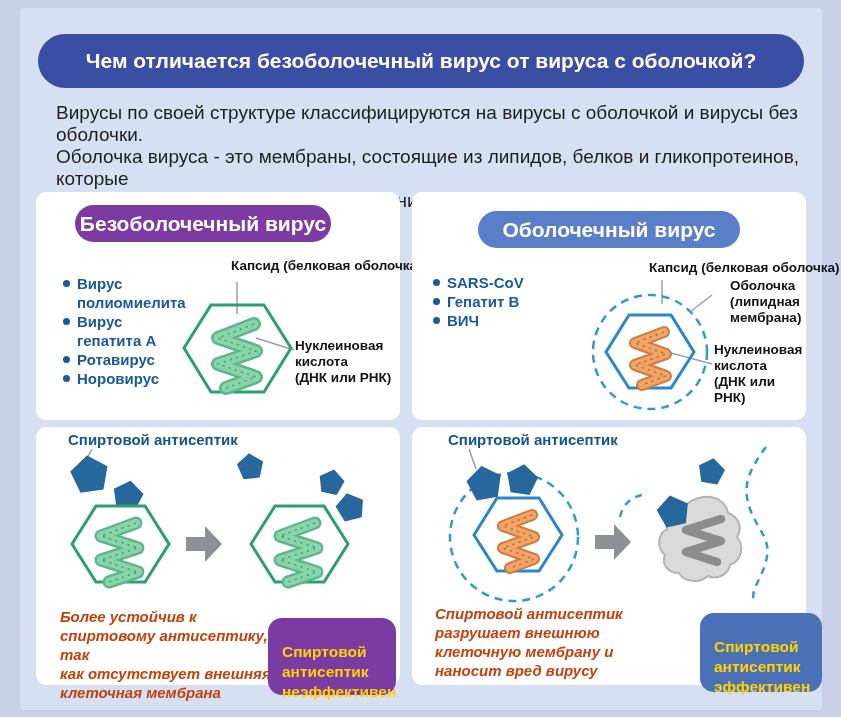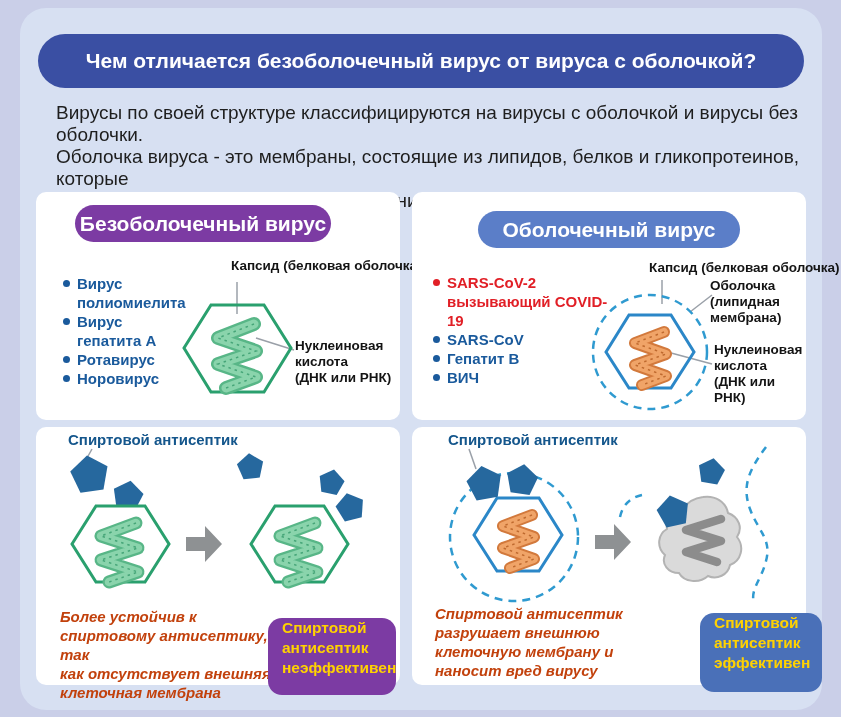--- a/index.html
+++ b/index.html
@@ -1,21 +1,21 @@
 <!DOCTYPE html>
 <html><head>
 <meta charset="utf-8">
 <style>
   html,body{margin:0;padding:0;}
   .poster{
     position:relative;width:841px;height:717px;background:#cacfe8;
     font-family:"Liberation Sans",sans-serif;overflow:hidden;
   }
   .main-card{position:absolute;left:20px;top:8px;width:802px;height:702px;
-    background:#d7e0f2;border-radius:26px;}
+    background:#d7e0f2;border-radius:4px;}
   .title-pill{position:absolute;left:18px;top:26px;width:766px;height:54px;
     background:#3a4fa3;border-radius:27px;color:#ffffff;font-weight:bold;
     font-size:21px;display:flex;align-items:center;justify-content:center;text-align:center;}
   .intro{position:absolute;left:36px;top:94px;width:756px;font-size:19px;
     color:#1e1e1e;line-height:22px;white-space:pre-line;}
   .panel{position:absolute;background:#ffffff;border-radius:10px;}
   .panel-tl{left:16px;top:184px;width:364px;height:228px;}
   .panel-tr{left:392px;top:184px;width:394px;height:228px;}
   .panel-bl{left:16px;top:419px;width:364px;height:258px;}
   .panel-br{left:392px;top:419px;width:394px;height:258px;}
@@ -32,21 +32,21 @@
     border-radius:50%;background:currentColor;}
   li.red-item{color:#e11f26;}
   .dlabel{position:absolute;font-weight:bold;font-size:13.5px;color:#141414;
     line-height:16px;white-space:pre-line;}
   .nowrap{white-space:nowrap;padding-left:37px;}
   .scene{position:absolute;left:0;top:0;}
   .antiseptic-label{position:absolute;font-weight:bold;font-size:15px;color:#14568c;white-space:nowrap;}
   .result-text{position:absolute;font-weight:bold;font-size:15px;line-height:19px;
     color:#c2410c;white-space:pre-line;font-style:italic;}
   .badge{position:absolute;border-radius:14px;color:#ffd200;font-weight:bold;
-    font-size:15.5px;line-height:20px;padding:0 8px 10px 14px;box-sizing:border-box;
+    font-size:15.5px;line-height:20px;padding:24px 8px 10px 14px;box-sizing:border-box;
     white-space:pre-line;}
   .badge-purple{background:#7c3ba3;left:232px;top:191px;width:128px;height:77px;}
   .badge-blue{background:#4a70b8;left:288px;top:186px;width:122px;height:79px;}
 </style>
 </head>
 <body>
 
 <div class="poster">
   <div class="main-card">
 
@@ -88,28 +88,26 @@
         <circle cx="238" cy="160" r="57" fill="none" stroke="#2f9ad0" stroke-width="2.5" stroke-dasharray="8,6"></circle>
         <g transform="translate(190,116)">
           <polygon points="4,44 27,7 69,7 92,44 69,80 27,80" fill="none" stroke="#2b87c8" stroke-width="3"></polygon>
           <polyline points="62,24 33,35 64,46 33,57 64,68 40,77" fill="none" stroke="#d2793c" stroke-width="12" stroke-linecap="round" stroke-linejoin="round"></polyline>
           <polyline points="62,24 33,35 64,46 33,57 64,68 40,77" fill="none" stroke="#f0a468" stroke-width="8" stroke-linecap="round" stroke-linejoin="round"></polyline>
           <polyline points="62,24 33,35 64,46 33,57 64,68 40,77" fill="none" stroke="#bf6a2f" stroke-width="1.5" stroke-dasharray="2.5,4"></polyline>
         </g>
       </svg>
       <div class="pill pill-blue">Оболочечный вирус</div>
       <ul class="virus-list vl-right">
-        <li class="red-item">SARS-CoV-2
-вызывающий COVID-19</li>
         <li>SARS-CoV</li>
         <li>Гепатит B</li>
         <li>ВИЧ</li>
       </ul>
       <div class="dlabel nowrap" style="left:200px;top:68px;">Капсид (белковая оболочка)</div>
-      <div class="dlabel" style="left:298px;top:86px;width:92px;">Оболочка
+      <div class="dlabel" style="left:318px;top:86px;width:92px;">Оболочка
 (липидная
 мембрана)</div>
       <div class="dlabel" style="left:302px;top:150px;width:94px;">Нуклеиновая
 кислота
 (ДНК или РНК)</div>
     </div>
 
     <div class="panel panel-bl">
       <svg class="scene" width="364" height="258" viewBox="0 0 364 258">
         <line x1="56" y1="22" x2="46" y2="40" stroke="#9aa0a8" stroke-width="1.5"></line>

